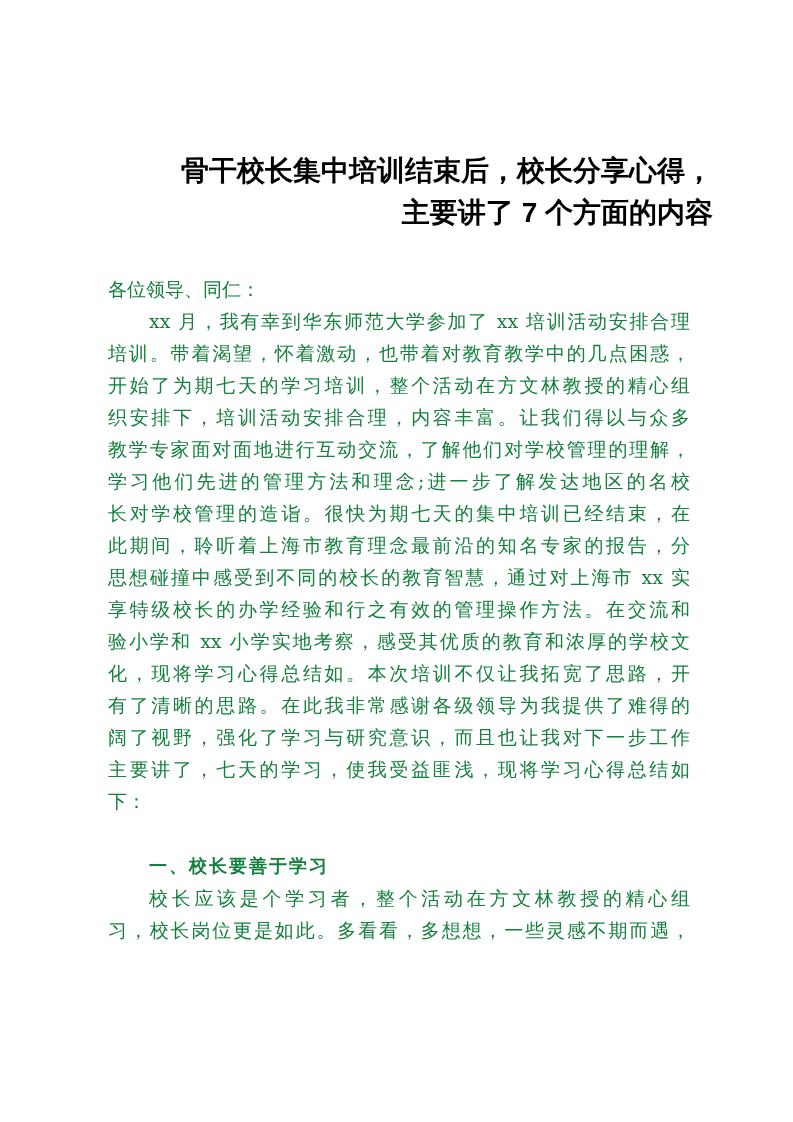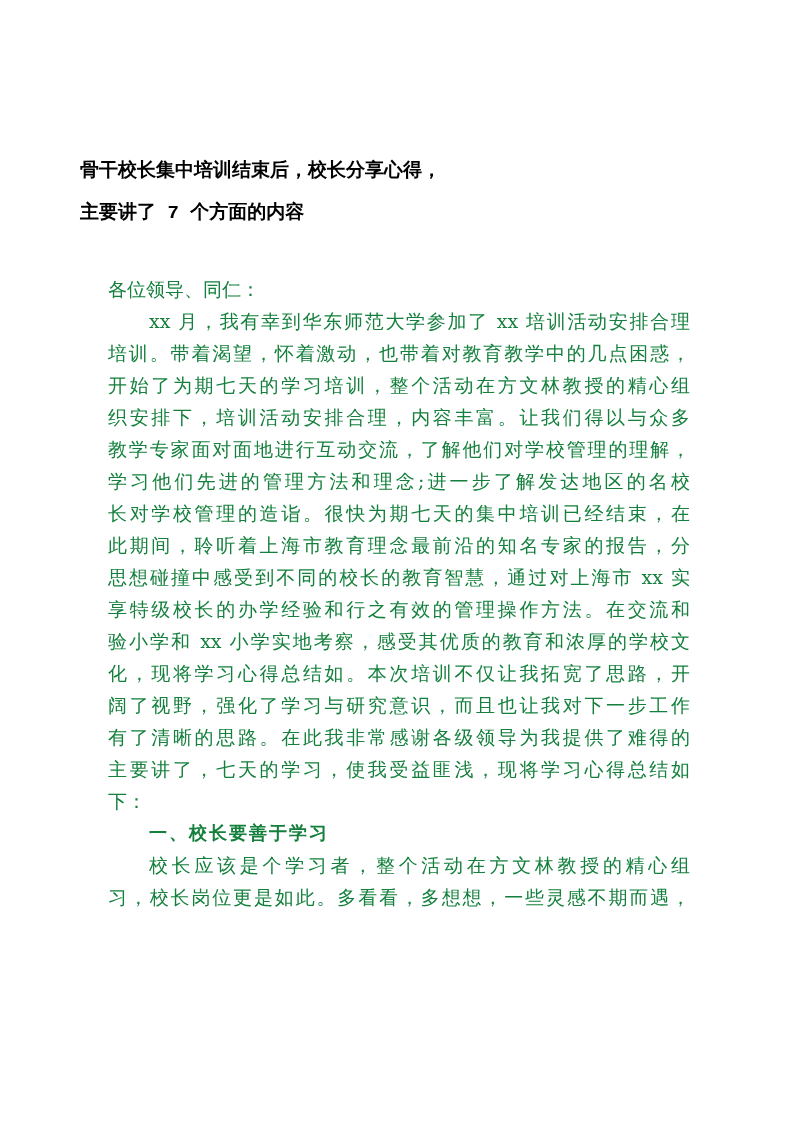--- a/index.html
+++ b/index.html
@@ -1,29 +1,29 @@
 <!DOCTYPE html>
 <html><head>
   <meta charset="utf-8">
   <style>
     html, body { margin: 0; padding: 0; background: #ffffff; }
     body { width: 793px; height: 1122px; position: relative; overflow: hidden;
            font-family: "DejaVu Serif", "Liberation Serif", serif; color: #111; }
     .page { position: absolute; left: 0; top: 0; width: 793px; height: 1122px; background: #fff; }
-    .title { position: absolute; left: 80px; width: 633px; top: 150px; text-align: left;
-             font-family: Liberation Mono, monospace; font-weight: bold;
-             font-size: 19px; line-height: 42px; color: #000; letter-spacing: 0px; }
+    .title { position: absolute; left: 80px; width: 633px; top: 150px; text-align: right;
+             font-family: Liberation Sans, sans-serif; font-weight: bold;
+             font-size: 28px; line-height: 42px; color: #000; letter-spacing: 0px; }
     .title div { white-space: nowrap; }
     .body { position: absolute; left: 108px; top: 273px; width: 582px; }
     .line { height: 32px; line-height: 32px; font-size: 19px; white-space: nowrap;
             text-align: justify; text-align-last: justify; color: #15803d; }
     .line.last { text-align-last: left; }
     .line.indent { padding-left: 41px; }
     .line.heading { font-family: "DejaVu Sans", "Liberation Sans", sans-serif; font-weight: bold;
-                    padding-left: 41px; text-align-last: left; letter-spacing: 2px; font-size: 18px; }
+                    padding-left: 41px; text-align-last: left; letter-spacing: 2px; font-size: 18px; margin-top: 33px; }
   </style>
 </head>
 <body>
 
 <div class="page">
   <div class="title">
     <div>骨干校长集中培训结束后，校长分享心得，</div>
     <div>主要讲了 7 个方面的内容</div>
   </div>
 
@@ -35,22 +35,22 @@
     <div class="line">开始了为期七天的学习培训，整个活动在方文林教授的精心组</div>
     <div class="line">织安排下，培训活动安排合理，内容丰富。让我们得以与众多</div>
     <div class="line">教学专家面对面地进行互动交流，了解他们对学校管理的理解，</div>
     <div class="line">学习他们先进的管理方法和理念;进一步了解发达地区的名校</div>
     <div class="line">长对学校管理的造诣。很快为期七天的集中培训已经结束，在</div>
     <div class="line">此期间，聆听着上海市教育理念最前沿的知名专家的报告，分</div>
     <div class="line">思想碰撞中感受到不同的校长的教育智慧，通过对上海市 xx 实</div>
     <div class="line">享特级校长的办学经验和行之有效的管理操作方法。在交流和</div>
     <div class="line">验小学和 xx 小学实地考察，感受其优质的教育和浓厚的学校文</div>
     <div class="line">化，现将学习心得总结如。本次培训不仅让我拓宽了思路，开</div>
+    <div class="line">有了清晰的思路。在此我非常感谢各级领导为我提供了难得的</div>
     <div class="line">阔了视野，强化了学习与研究意识，而且也让我对下一步工作</div>
-    <div class="line">有了清晰的思路。在此我非常感谢各级领导为我提供了难得的</div>
     <div class="line">主要讲了，七天的学习，使我受益匪浅，现将学习心得总结如</div>
     <div class="line last">下：</div>
 
     <div class="line heading">一、校长要善于学习</div>
 
     <div class="line indent">校长应该是个学习者，整个活动在方文林教授的精心组</div>
     <div class="line">习，校长岗位更是如此。多看看，多想想，一些灵感不期而遇，</div>
   </div>
 </div>
 

